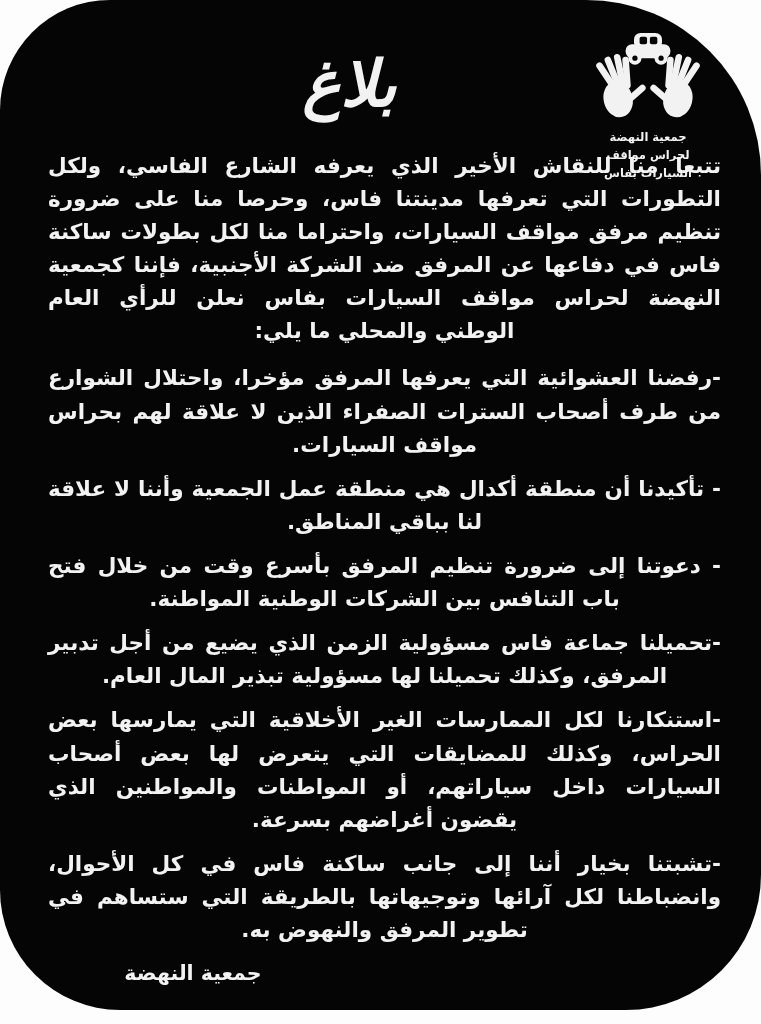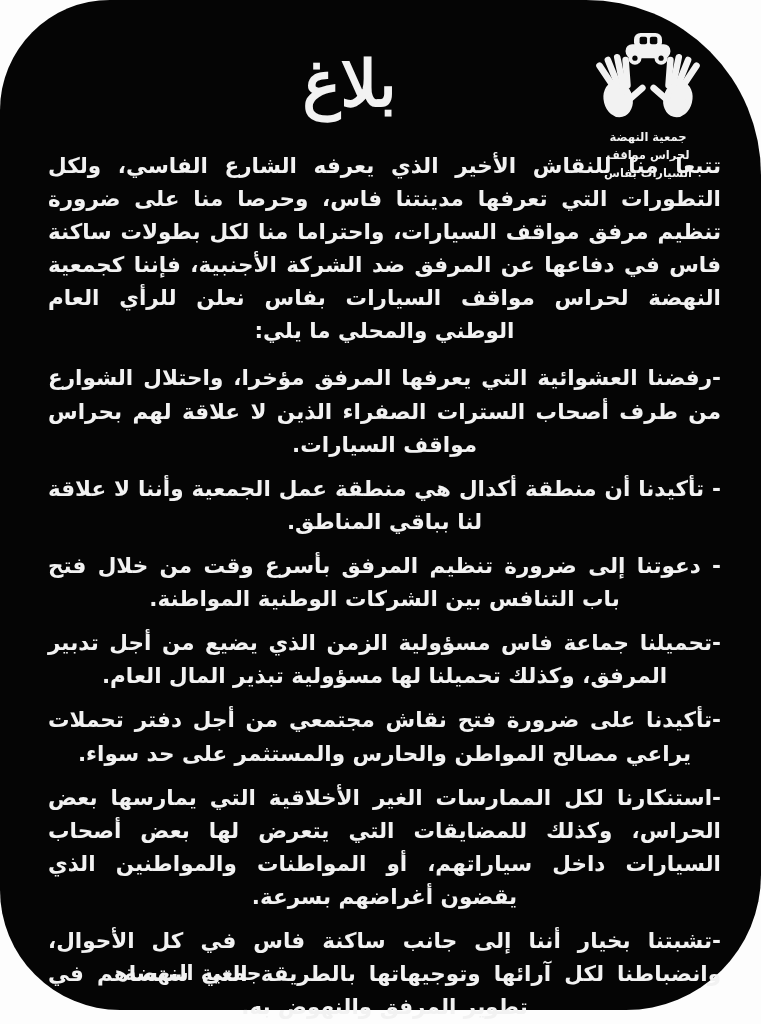--- a/index.html
+++ b/index.html
@@ -39,20 +39,21 @@
     letter-spacing: 0.3px;
   }
   .title {
     margin: 0 0 16px 0;
     padding: 46px 62px 0 0;
     text-align: center;
     font-size: 64px;
     line-height: 1.2;
     font-weight: bold;
     font-family: "DejaVu Serif", "Liberation Serif", serif;
+    font-style: italic;
   }
   .content {
     direction: rtl;
     padding: 10px 40px 0 48px;
     font-size: 21.5px;
     line-height: 1.54;
     font-weight: bold;
   }
   .content p {
     margin: 0 0 11px 0;
@@ -121,21 +122,20 @@
     </div>
 
     <h1 class="title">بلاغ</h1>
 
     <div class="content">
       <p class="intro">تتبعا منا للنقاش الأخير الذي يعرفه الشارع الفاسي، ولكل التطورات التي تعرفها مدينتنا فاس، وحرصا منا على ضرورة تنظيم مرفق مواقف السيارات، واحتراما منا لكل بطولات ساكنة فاس في دفاعها عن المرفق ضد الشركة الأجنبية، فإننا كجمعية النهضة لحراس مواقف السيارات بفاس نعلن للرأي العام الوطني والمحلي ما يلي:</p>
       <p>-رفضنا العشوائية التي يعرفها المرفق مؤخرا، واحتلال الشوارع من طرف أصحاب السترات الصفراء الذين لا علاقة لهم بحراس مواقف السيارات.</p>
       <p>- تأكيدنا أن منطقة أكدال هي منطقة عمل الجمعية وأننا لا علاقة لنا بباقي المناطق.</p>
       <p>- دعوتنا إلى ضرورة تنظيم المرفق بأسرع وقت من خلال فتح باب التنافس بين الشركات الوطنية المواطنة.</p>
       <p>-تحميلنا جماعة فاس مسؤولية الزمن الذي يضيع من أجل تدبير المرفق، وكذلك تحميلنا لها مسؤولية تبذير المال العام.</p>
-      <p>-تأكيدنا على ضرورة فتح نقاش مجتمعي من أجل دفتر تحملات يراعي مصالح المواطن والحارس والمستثمر على حد سواء.</p>
       <p>-استنكارنا لكل الممارسات الغير الأخلاقية التي يمارسها بعض الحراس، وكذلك للمضايقات التي يتعرض لها بعض أصحاب السيارات داخل سياراتهم، أو المواطنات والمواطنين الذي يقضون أغراضهم بسرعة.</p>
       <p>-تشبتنا بخيار أننا إلى جانب ساكنة فاس في كل الأحوال، وانضباطنا لكل آرائها وتوجيهاتها بالطريقة التي ستساهم في تطوير المرفق والنهوض به.</p>
 
     </div>
 
     <div class="signature">
       <div>جمعية النهضة</div>
     </div>
 
   </div>

